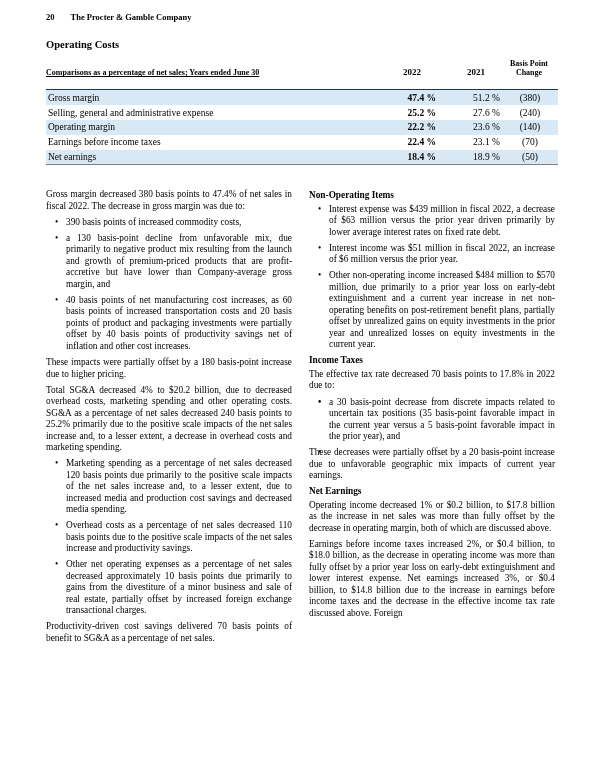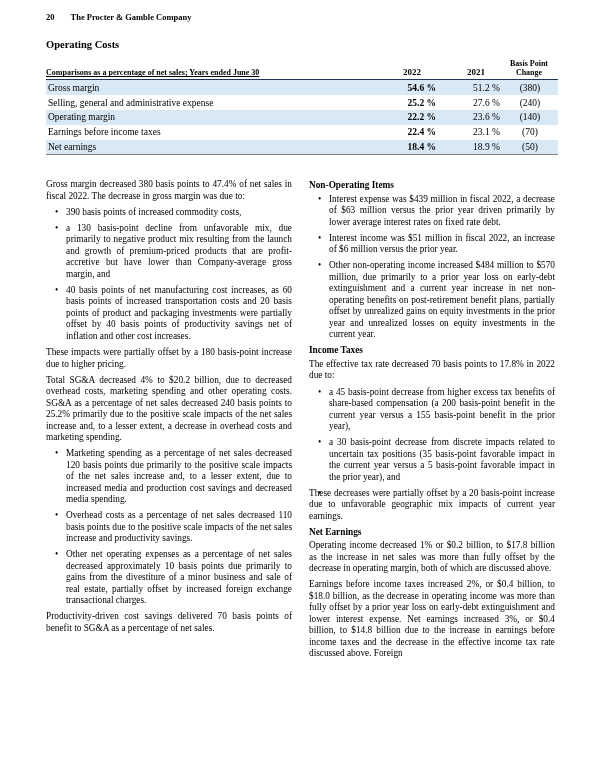--- a/index.html
+++ b/index.html
@@ -6,21 +6,21 @@
   html,body { background:#ffffff; }
   .page {
     width:600px; height:776px; background:#ffffff; position:relative;
     padding:12px 45px 18px 46px; overflow:hidden;
     font-family:"Liberation Serif", serif; color:#000;
   }
   .doc-header { display:flex; align-items:baseline; gap:16px; font-size:8.5px;font-weight:bold; }
   .section-title { margin-top:17px; font-size:10.5px; font-weight:bold; }
 
   table.costs { width:100%; border-collapse:collapse; margin-top:9px; table-layout:fixed; }
-  table.costs th { font-weight:bold; vertical-align:bottom; padding:0 0 2px 0;
+  table.costs th { font-weight:bold; vertical-align:bottom; padding:0 0 12px 0;
     border-bottom:1.2px solid var(--header_rule, #17375e); }
   .th-label { text-align:left; font-size:8px; text-decoration:underline; width:326px; }
   .th-year  { text-align:right; font-size:9px; width:64px; padding-right:15px !important; }
   .th-change{ text-align:center; font-size:8px; line-height:1.15; width:58px; }
   table.costs td { font-size:9.5px; padding:2.4px 0 2.4px 2px; }
   td.val { text-align:right; padding-right:4px; white-space:nowrap; }
   td.v22 { font-weight:bold; }
   td.chg { text-align:center; padding-right:2px; white-space:nowrap; }
   tr.shaded { background: var(--row_shade, #d9e8f5); }
   table.costs tbody tr:last-child td { border-bottom:1px solid var(--table_bottom_rule, #808080); }
@@ -50,21 +50,21 @@
       <tr>
         <th class="th-label">Comparisons as a percentage of net sales; Years ended June 30</th>
         <th class="th-year">2022</th>
         <th class="th-year">2021</th>
         <th class="th-change">Basis Point Change</th>
       </tr>
     </thead>
     <tbody>
         <tr class="shaded">
           <td class="lbl">Gross margin</td>
-          <td class="val v22">54.6 %</td>
+          <td class="val v22">47.4 %</td>
           <td class="val v21">51.2 %</td>
           <td class="chg">(380)</td>
         </tr>
         <tr>
           <td class="lbl">Selling, general and administrative expense</td>
           <td class="val v22">25.2 %</td>
           <td class="val v21">27.6 %</td>
           <td class="chg">(240)</td>
         </tr>
         <tr class="shaded">
@@ -101,21 +101,21 @@
         <div class="bullet"><span class="marker">•</span><span>Other net operating expenses as a percentage of net sales decreased approximately 10 basis points due primarily to gains from the divestiture of a minor business and sale of real estate, partially offset by increased foreign exchange transactional charges.</span></div>
         <div class="para">Productivity-driven cost savings delivered 70 basis points of benefit to SG&amp;A as a percentage of net sales.</div>
       </div>
     <div class="col">
         <div class="subheading">Non-Operating Items</div>
         <div class="bullet"><span class="marker">•</span><span>Interest expense was $439 million in fiscal 2022, a decrease of $63 million versus the prior year driven primarily by lower average interest rates on fixed rate debt.</span></div>
         <div class="bullet"><span class="marker">•</span><span>Interest income was $51 million in fiscal 2022, an increase of $6 million versus the prior year.</span></div>
         <div class="bullet"><span class="marker">•</span><span>Other non-operating income increased $484 million to $570 million, due primarily to a prior year loss on early-debt extinguishment and a current year increase in net non-operating benefits on post-retirement benefit plans, partially offset by unrealized gains on equity investments in the prior year and unrealized losses on equity investments in the current year.</span></div>
         <div class="subheading">Income Taxes</div>
         <div class="para">The effective tax rate decreased 70 basis points to 17.8% in 2022 due to:</div>
-        <div class="bullet"><span class="marker">•</span><span>a 45 basis-point decrease from higher excess tax benefits of share-based compensation (a 200 basis-point benefit in the current year versus a 155 basis-point benefit in the prior year),</span></div>
+        <div class="bullet"><span class="marker">•</span></div>
         <div class="bullet"><span class="marker">•</span><span>a 30 basis-point decrease from discrete impacts related to uncertain tax positions (35 basis-point favorable impact in the current year versus a 5 basis-point favorable impact in the prior year), and</span></div>
         <div class="bullet"><span class="marker">•</span></div>
         <div class="para">These decreases were partially offset by a 20 basis-point increase due to unfavorable geographic mix impacts of current year earnings.</div>
         <div class="subheading">Net Earnings</div>
         <div class="para">Operating income decreased 1% or $0.2 billion, to $17.8 billion as the increase in net sales was more than fully offset by the decrease in operating margin, both of which are discussed above.</div>
         <div class="para">Earnings before income taxes increased 2%, or $0.4 billion, to $18.0 billion, as the decrease in operating income was more than fully offset by a prior year loss on early-debt extinguishment and lower interest expense. Net earnings increased 3%, or $0.4 billion, to $14.8 billion due to the increase in earnings before income taxes and the decrease in the effective income tax rate discussed above. Foreign</div>
       </div>
   </div>
 
 </div>

